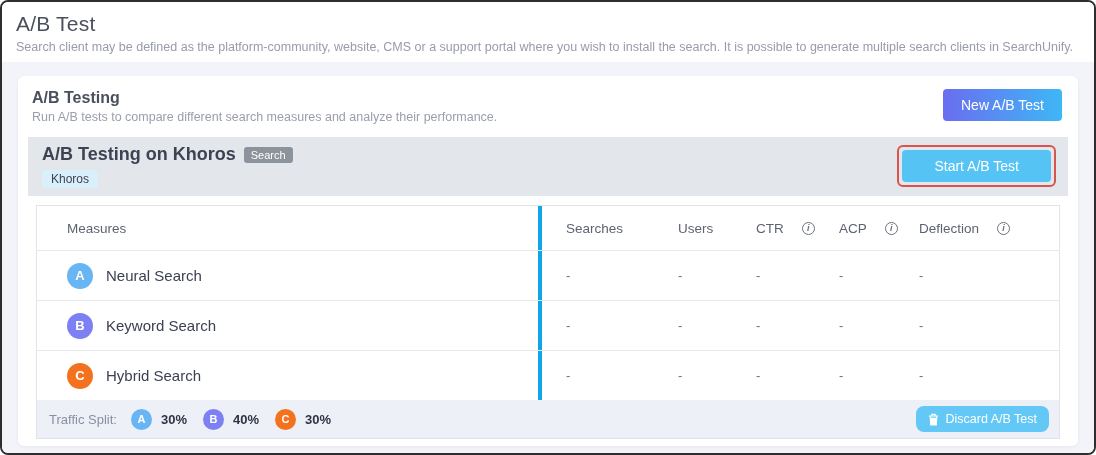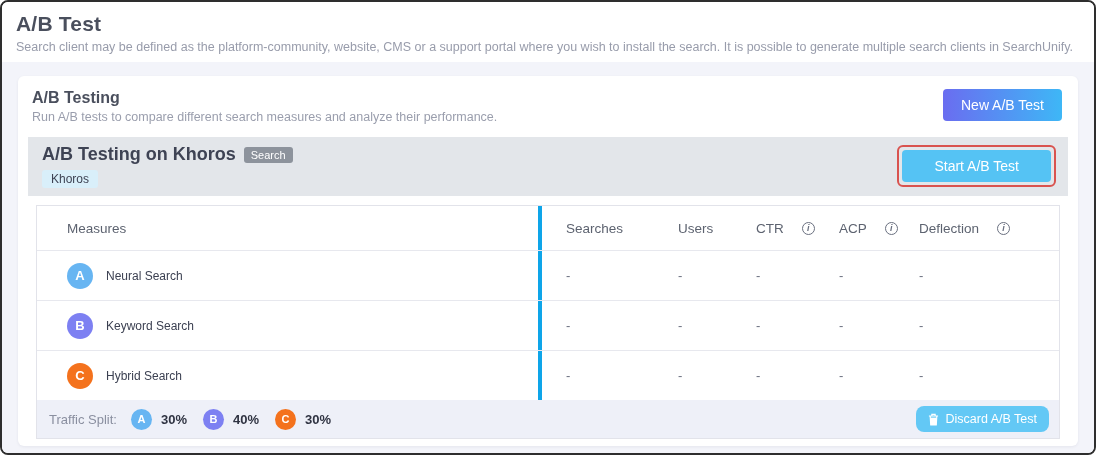--- a/index.html
+++ b/index.html
@@ -5,21 +5,21 @@
   * { margin:0; padding:0; box-sizing:border-box; }
   html,body { width:1096px; height:455px; background:#fff; font-family:"Liberation Sans", sans-serif; }
   .frame {
     width:1096px; height:455px;
     border:2px solid #2e2e2e; border-radius:8px;
     overflow:hidden; background:#ffffff;
     display:flex; flex-direction:column;
   }
   
   .page-header { padding:10px 16px 0 14px; background:#fff; }
-  .page-title { font-size:21px; font-weight:bold; color:#4a4f5d; letter-spacing:.2px; }
+  .page-title { font-size:21px; font-weight:normal; color:#4a4f5d; letter-spacing:.2px; }
   .page-subtitle { font-size:12.5px; color:#989cab; margin-top:4px; }
   .page-divider { height:6px; background:#e7e9f4; margin-top:8px; }
   
   .content-area { flex:1; background:#f3f4fa; padding:14px 16px 8px 16px; }
   .card {
     background:#fff; border-radius:6px; height:370px;
     box-shadow:0 1px 3px rgba(60,60,90,.08);
     padding:13px 10px 0 10px;
   }
   .section-header { display:flex; justify-content:space-between; align-items:flex-start; padding:0 6px 0 4px; margin-bottom:13px; }
@@ -56,21 +56,21 @@
   .head-label { display:flex; align-items:center; gap:18px; }
   .info-icon {
     width:13px; height:13px; border:1px solid #6a7080; border-radius:50%;
     font-size:9px; color:#6a7080; display:inline-flex; align-items:center; justify-content:center;
     font-style:italic; font-weight:bold; cursor:pointer;
   }
   .variant-circle {
     width:26px; height:26px; border-radius:50%; color:#fff; font-size:13px; font-weight:bold;
     display:inline-flex; align-items:center; justify-content:center; margin-right:13px; flex:0 0 auto;
   }
-  .measure-label { font-size:12px; color:#3c4152; }
+  .measure-label { font-size:15px; color:#3c4152; }
   .dash { font-size:13px; color:#6b7080; }
   
   .t-footer { background:#eef0f8; height:38px; display:flex; align-items:center; padding:0 10px 0 12px; }
   .split-label { font-size:13px; color:#8a8fa0; margin-right:14px; }
   .split-item { display:flex; align-items:center; margin-right:16px; }
   .split-circle {
     width:21px; height:21px; border-radius:50%; color:#fff; font-size:11px; font-weight:bold;
     display:inline-flex; align-items:center; justify-content:center; margin-right:9px;
   }
   .split-value { font-size:13px; color:#2f3342; font-weight:bold; }

